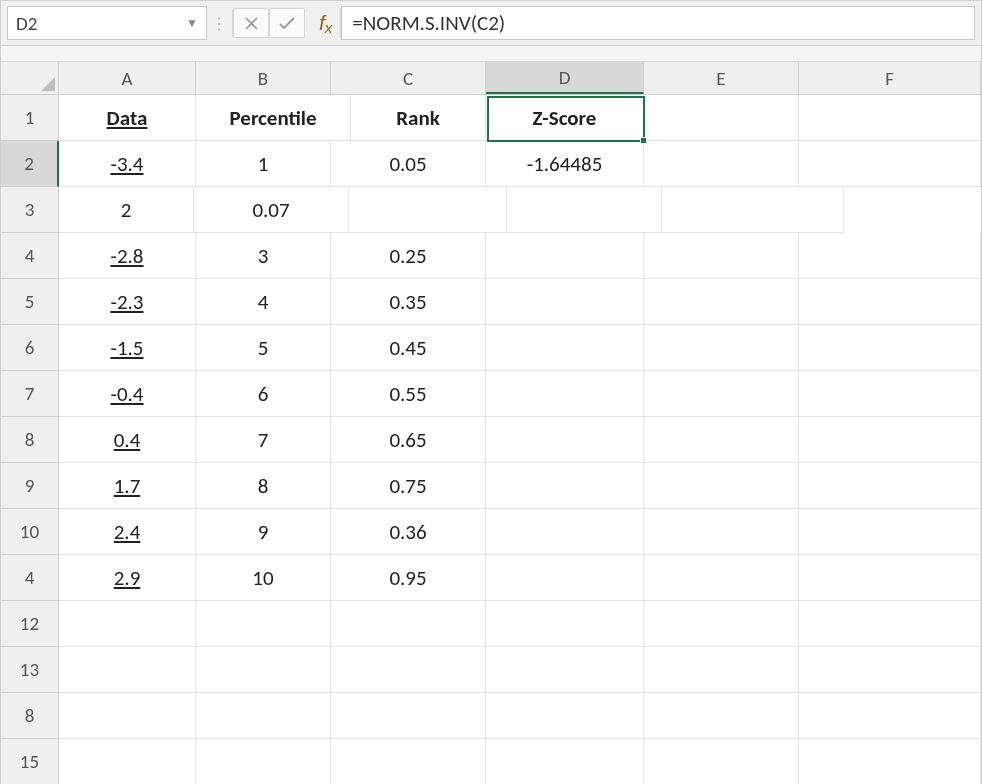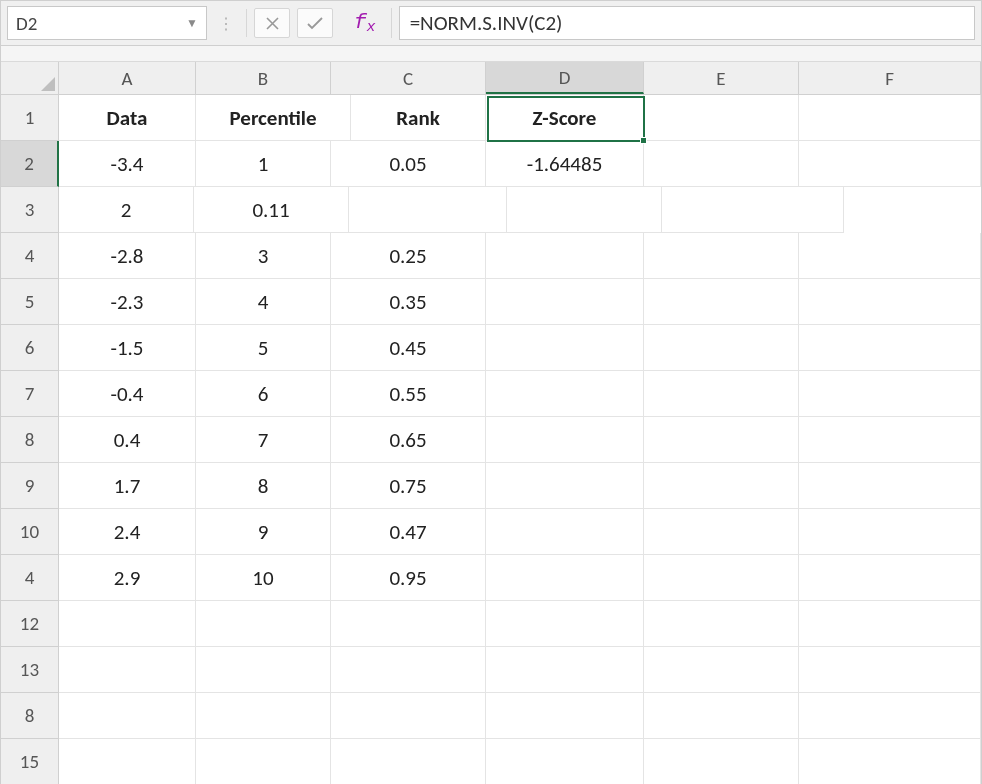--- a/index.html
+++ b/index.html
@@ -20,21 +20,20 @@
     border: 1px solid #cfcfcf;
   }
   
   .fbar {
     display: flex;
     align-items: center;
     height: 45px;
     background: #f0f0f0;
     border-bottom: 1px solid #cfcfcf;
     padding: 4px 6px;
-    gap: 7px;
   }
   .namebox {
     width: 200px;
     height: 34px;
     background: #fff;
     border: 1px solid #c8c8c8;
     display: flex;
     align-items: center;
     padding: 0 8px;
     justify-content: space-between;
@@ -63,23 +62,23 @@
     border-radius: 2px;
     background: #fbfbfb;
     display: flex;
     align-items: center;
     justify-content: center;
     font-size: 18px;
     color: #aaa;
   }
   .fx {
     font-style: italic;
-    font-family: Liberation Mono, monospace;
+    font-family: Liberation Sans, sans-serif;
     font-size: 21px;
-    color: #a21caf;
+    color: #a16207;
     padding: 0 8px 0 14px;
   }
   .fbar-sep {
     height: 30px;
     width: 1px;
     background: #d6d6d6;
   }
   .formula-in {
     flex: 1;
     height: 34px;
@@ -153,21 +152,21 @@
     border-right: 1px solid #e4e4e4;
     border-bottom: 1px solid #e4e4e4;
     display: flex;
     align-items: center;
     justify-content: center;
     font-size: 21px;
     color: #222;
     background: #fff;
     padding: 0 6px;
   }
-  .cell.A { width: 137px; }
+  .cell.A { width: 137px; text-decoration: underline; }
   .cell.B { width: 135px; }
   .cell.C { width: 155px; }
   .cell.D { width: 158px; }
   .cell.E { width: 155px; }
   .cell.F { width: 182px; }
   .row1 .cell { font-weight: 700; }
   
   .selbox {
     position: absolute;
     border: 2px solid #1f7246;
@@ -260,21 +259,21 @@
           <div class="cell A">-3.4</div>
           <div class="cell B">1</div>
           <div class="cell C">0.05</div>
           <div class="cell D">-1.64485</div>
           <div class="cell E"></div>
           <div class="cell F"></div>
         </div>
         <div class="row">
           <div class="rh">3</div>
           <div class="cell B">2</div>
-          <div class="cell C">0.11</div>
+          <div class="cell C">0.07</div>
           <div class="cell D"></div>
           <div class="cell E"></div>
           <div class="cell F"></div>
         </div>
         <div class="row">
           <div class="rh">4</div>
           <div class="cell A">-2.8</div>
           <div class="cell B">3</div>
           <div class="cell C">0.25</div>
           <div class="cell D"></div>
@@ -323,21 +322,21 @@
           <div class="cell B">8</div>
           <div class="cell C">0.75</div>
           <div class="cell D"></div>
           <div class="cell E"></div>
           <div class="cell F"></div>
         </div>
         <div class="row">
           <div class="rh">10</div>
           <div class="cell A">2.4</div>
           <div class="cell B">9</div>
-          <div class="cell C">0.47</div>
+          <div class="cell C">0.36</div>
           <div class="cell D"></div>
           <div class="cell E"></div>
           <div class="cell F"></div>
         </div>
         <div class="row">
           <div class="rh">4</div>
           <div class="cell A">2.9</div>
           <div class="cell B">10</div>
           <div class="cell C">0.95</div>
           <div class="cell D"></div>

